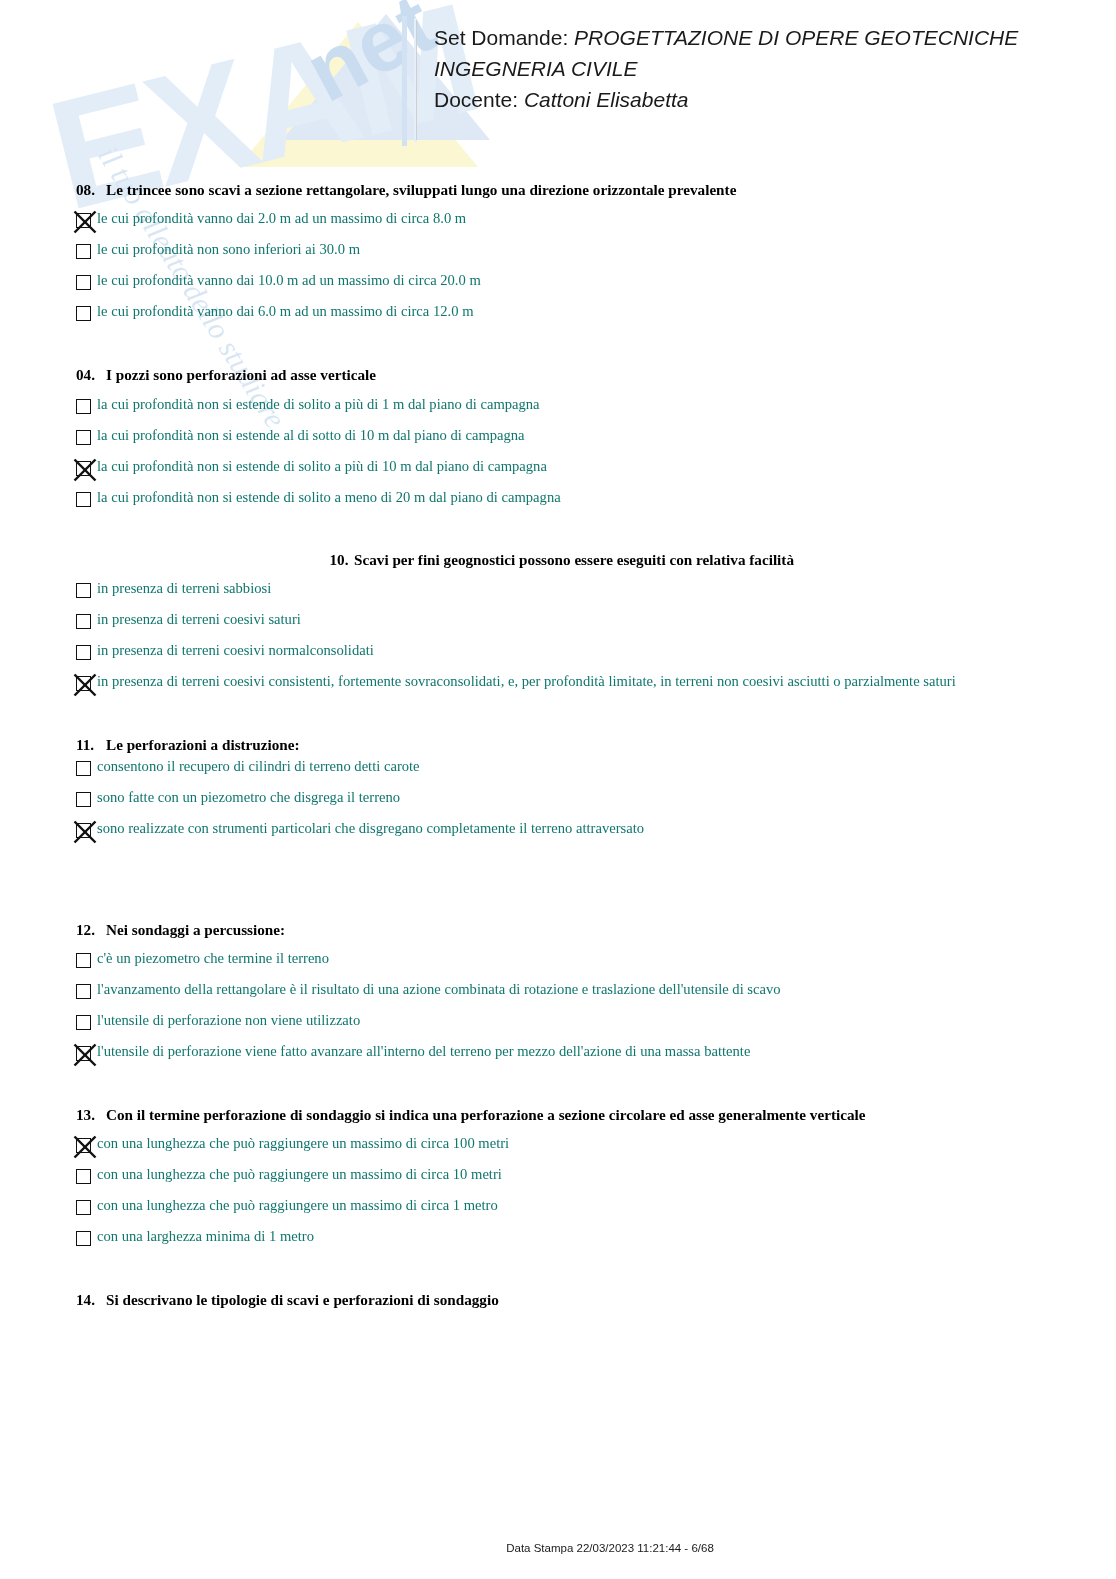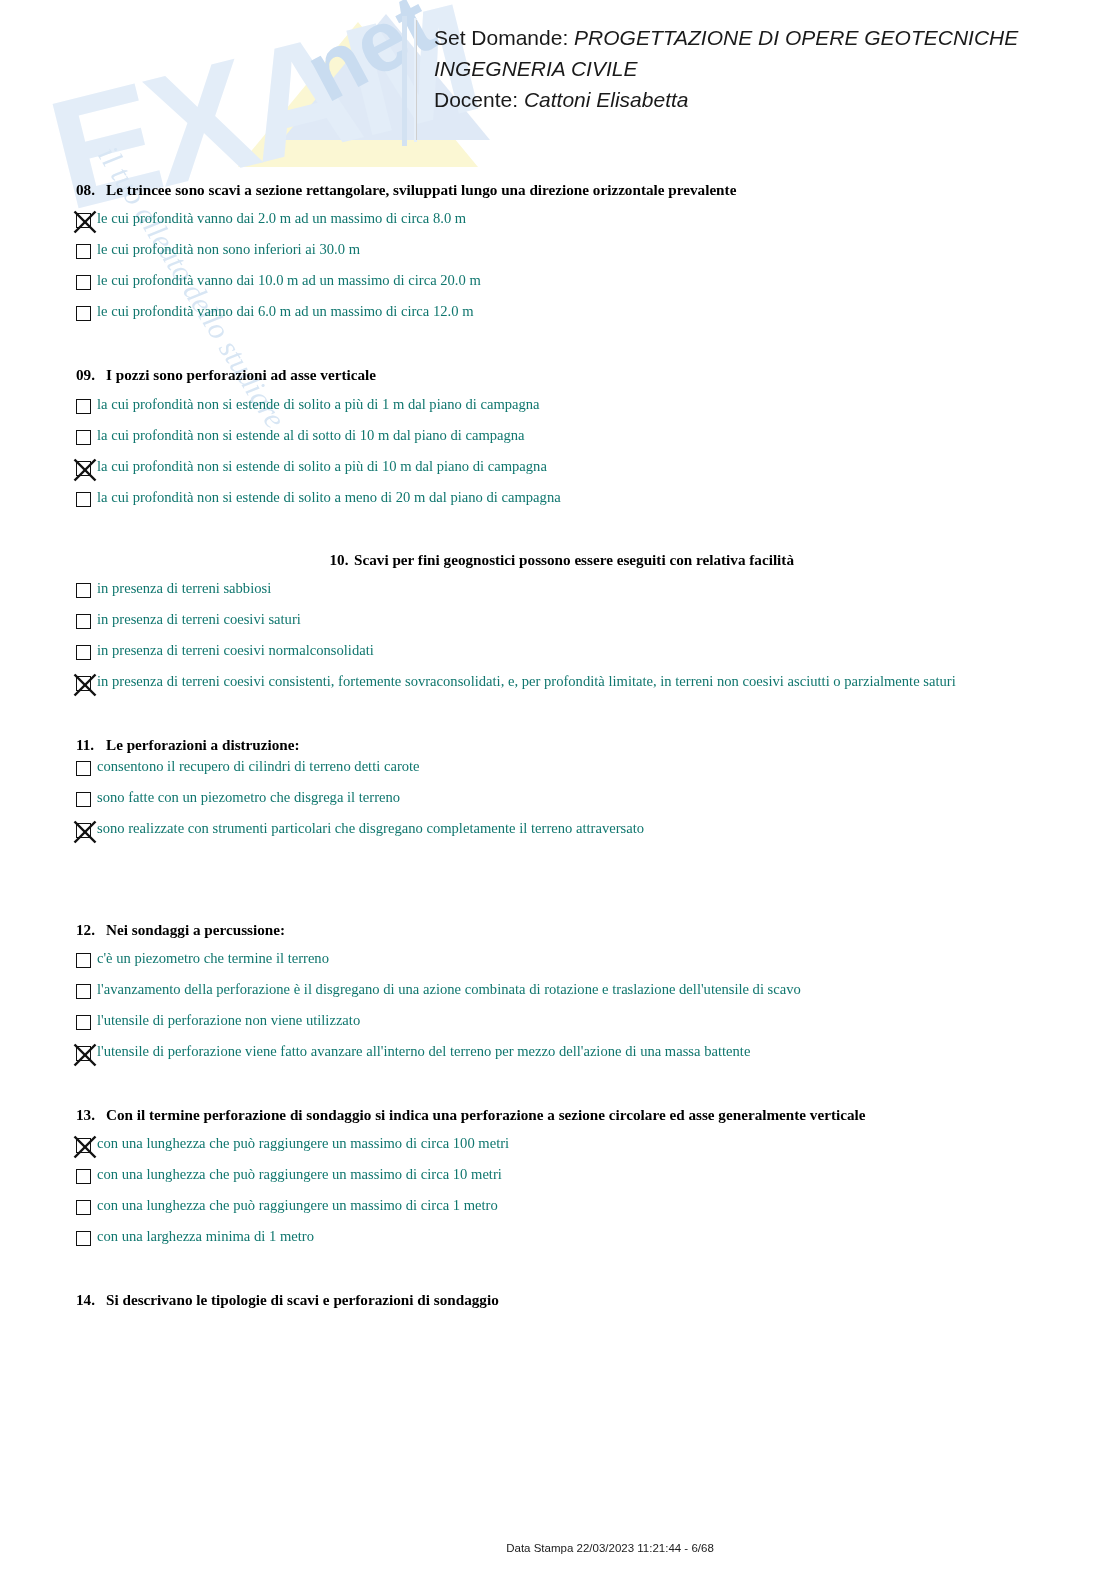--- a/index.html
+++ b/index.html
@@ -259,21 +259,21 @@
             <div class="cbx"></div>
             <div class="opt-label">le cui profondità vanno dai 10.0 m ad un massimo di circa 20.0 m</div>
           </div>
           <div class="opt">
             <div class="cbx"></div>
             <div class="opt-label">le cui profondità vanno dai 6.0 m ad un massimo di circa 12.0 m</div>
           </div>
         </div>
       </div>
       <div class="qblock" style="top: 366px;">
-        <div class="qtitle"><span class="qnum">09.</span><span>I pozzi sono perforazioni ad asse verticale</span></div>
+        <div class="qtitle"><span class="qnum">04.</span><span>I pozzi sono perforazioni ad asse verticale</span></div>
         <div style="margin-top: 8px;">
           <div class="opt">
             <div class="cbx"></div>
             <div class="opt-label">la cui profondità non si estende di solito a più di 1 m dal piano di campagna</div>
           </div>
           <div class="opt">
             <div class="cbx"></div>
             <div class="opt-label">la cui profondità non si estende al di sotto di 10 m dal piano di campagna</div>
           </div>
           <div class="opt">
@@ -341,21 +341,21 @@
       </div>
       <div class="qblock" style="top: 921px;">
         <div class="qtitle"><span class="qnum">12.</span><span>Nei sondaggi a percussione:</span></div>
         <div style="margin-top: 7px;">
           <div class="opt">
             <div class="cbx"></div>
             <div class="opt-label">c'è un piezometro che termine il terreno</div>
           </div>
           <div class="opt">
             <div class="cbx"></div>
-            <div class="opt-label">l'avanzamento della perforazione è il disgregano di una azione combinata di rotazione e traslazione dell'utensile di scavo</div>
+            <div class="opt-label">l'avanzamento della rettangolare è il risultato di una azione combinata di rotazione e traslazione dell'utensile di scavo</div>
           </div>
           <div class="opt">
             <div class="cbx"></div>
             <div class="opt-label">l'utensile di perforazione non viene utilizzato</div>
           </div>
           <div class="opt">
             <div class="cbx">
               <svg viewBox="0 0 24 24" aria-hidden="true">
                 <line x1="1.5" y1="1.5" x2="22.5" y2="22.5" stroke="#111" stroke-width="2.4"></line>
                 <line x1="22.5" y1="1.5" x2="1.5" y2="22.5" stroke="#111" stroke-width="2.4"></line>

